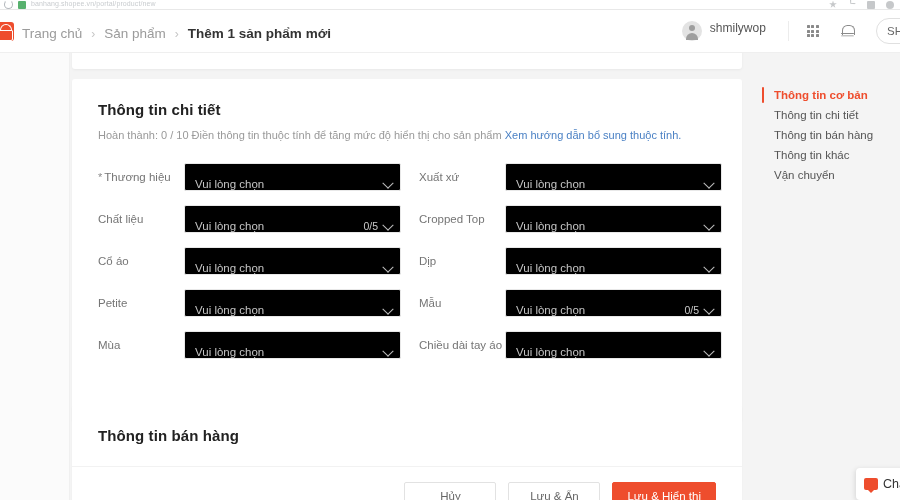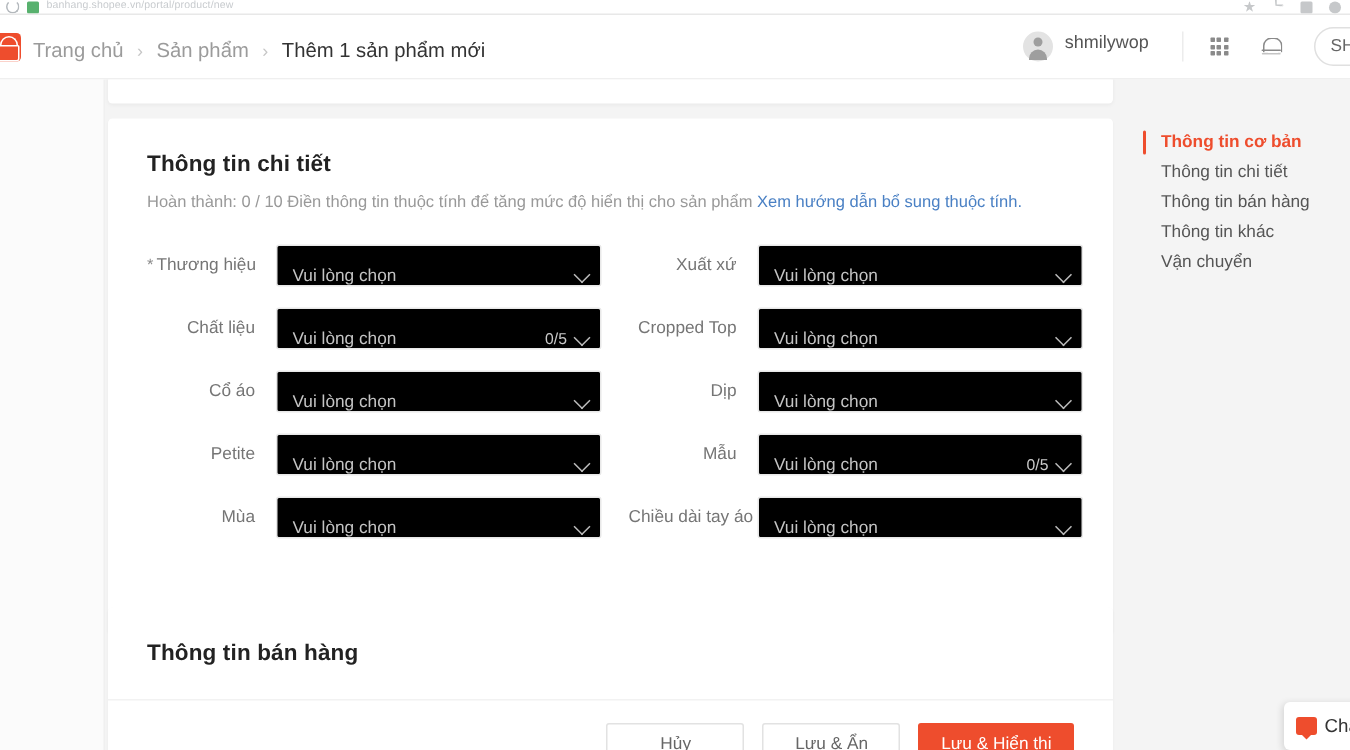--- a/index.html
+++ b/index.html
@@ -53,21 +53,21 @@
     content: ""; position: absolute; left: 4.5px; top: 2.5px;
     width: 10px; height: 7px; border: 1.6px solid #fff;
     border-bottom: none; border-radius: 6px 6px 0 0;
   }
   .shopee-logo::after {
     content: ""; position: absolute; left: 3px; top: 8px;
     width: 13px; height: 9px; border: 1.5px solid #fff; border-radius: 1px 1px 2px 2px;
     background: #ee4d2d;
   }
   .crumb { font-size: 13.5px; color: #9b9b9b; white-space: nowrap; }
-  .crumb.current { color: #333; font-weight: 400; }
+  .crumb.current { color: #333; font-weight: 700; }
   .crumb-sep { font-size: 12px; color: #c6c6c6; margin: 0 9px; }
 
   .header-right {
     margin-left: auto; display: flex; align-items: center; gap: 0; padding-right: 0;
   }
   .user-chip { display: flex; align-items: flex-start; gap: 8px; padding-right: 22px; }
   .avatar {
     width: 20px; height: 20px; border-radius: 50%; background: #e3e3e3;
     position: relative; flex: none;
   }
@@ -136,21 +136,21 @@
   }
   .detail-sub a { color: #4a80c4; text-decoration: none; }
 
   
   .form-grid {
     margin-top: 13px; padding: 0 20px 0 26px;
     display: grid; grid-template-columns: 1fr 1fr; column-gap: 18px; row-gap: 0;
   }
   .field { display: flex; align-items: center; height: 42px; }
   .field-label {
-    width: 86px; text-align: right; padding-right: 14px;
+    width: 86px; padding-right: 14px;
     font-size: 11.5px; color: #757575; white-space: nowrap; flex: none;
     position: relative; overflow: visible;
   }
   .req-star { color: #8c8c8c; margin-right: 2px; font-size: 11px; }
   .select-box {
     flex: 1; height: 28px; border: 1px solid #e8e8e8; border-radius: 2px;
     background: #000000; display: flex; align-items: flex-end; padding: 0 8px 0 10px;
     min-width: 0;
   }
   .select-ph { font-size: 11.5px; color: #c4c4c4; flex: 1; white-space: nowrap; overflow: hidden; }

